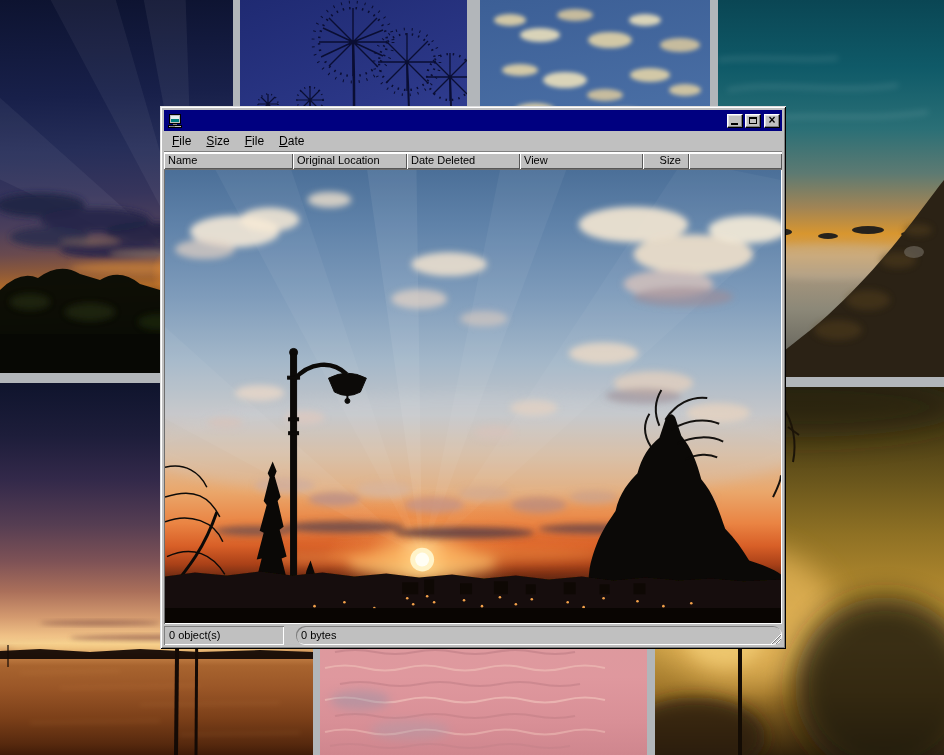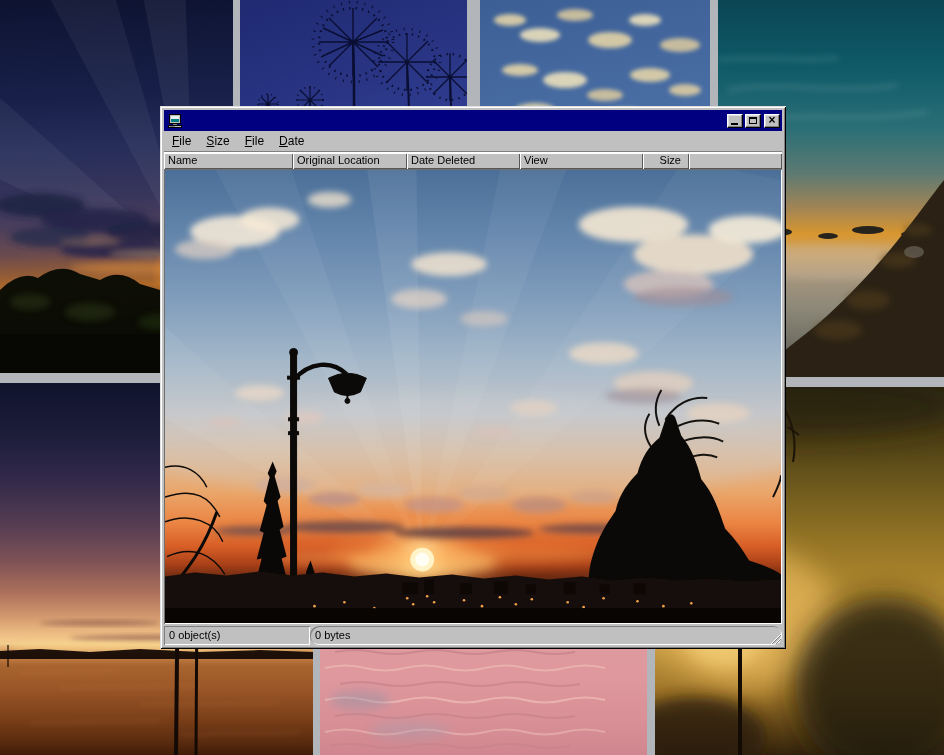--- a/index.html
+++ b/index.html
@@ -70,21 +70,21 @@
     background:#000;
   }
   .client svg{position:absolute;left:1px;top:1px;width:calc(100% - 2px);height:calc(100% - 2px);}
   .statusbar{height:19px;margin-top:2px;display:flex;flex:0 0 auto;}
   .spanel{
     box-sizing:border-box;height:19px;background:#c0c0c0;
     box-shadow:inset 1px 1px 0 #808080,inset -1px -1px 0 #fff;
     font-size:11px;color:#000;line-height:18px;padding-left:5px;
     white-space:nowrap;overflow:hidden;position:relative;
   }
-  .sp1{width:146px;margin-right:0;flex:0 0 auto;}
+  .sp1{width:120px;margin-right:12px;flex:0 0 auto;}
   .sp2{flex:1 1 auto;border-radius:9px;}
   .grip{position:absolute;right:1px;bottom:1px;width:13px;height:13px;}
 </style>
 </head>
 <body>
 
 <div class="tile t1">
   <svg viewBox="0 0 233 373" preserveAspectRatio="none">
     <defs>
       <radialGradient id="s1g" cx="0.5" cy="0.5" r="0.5">

